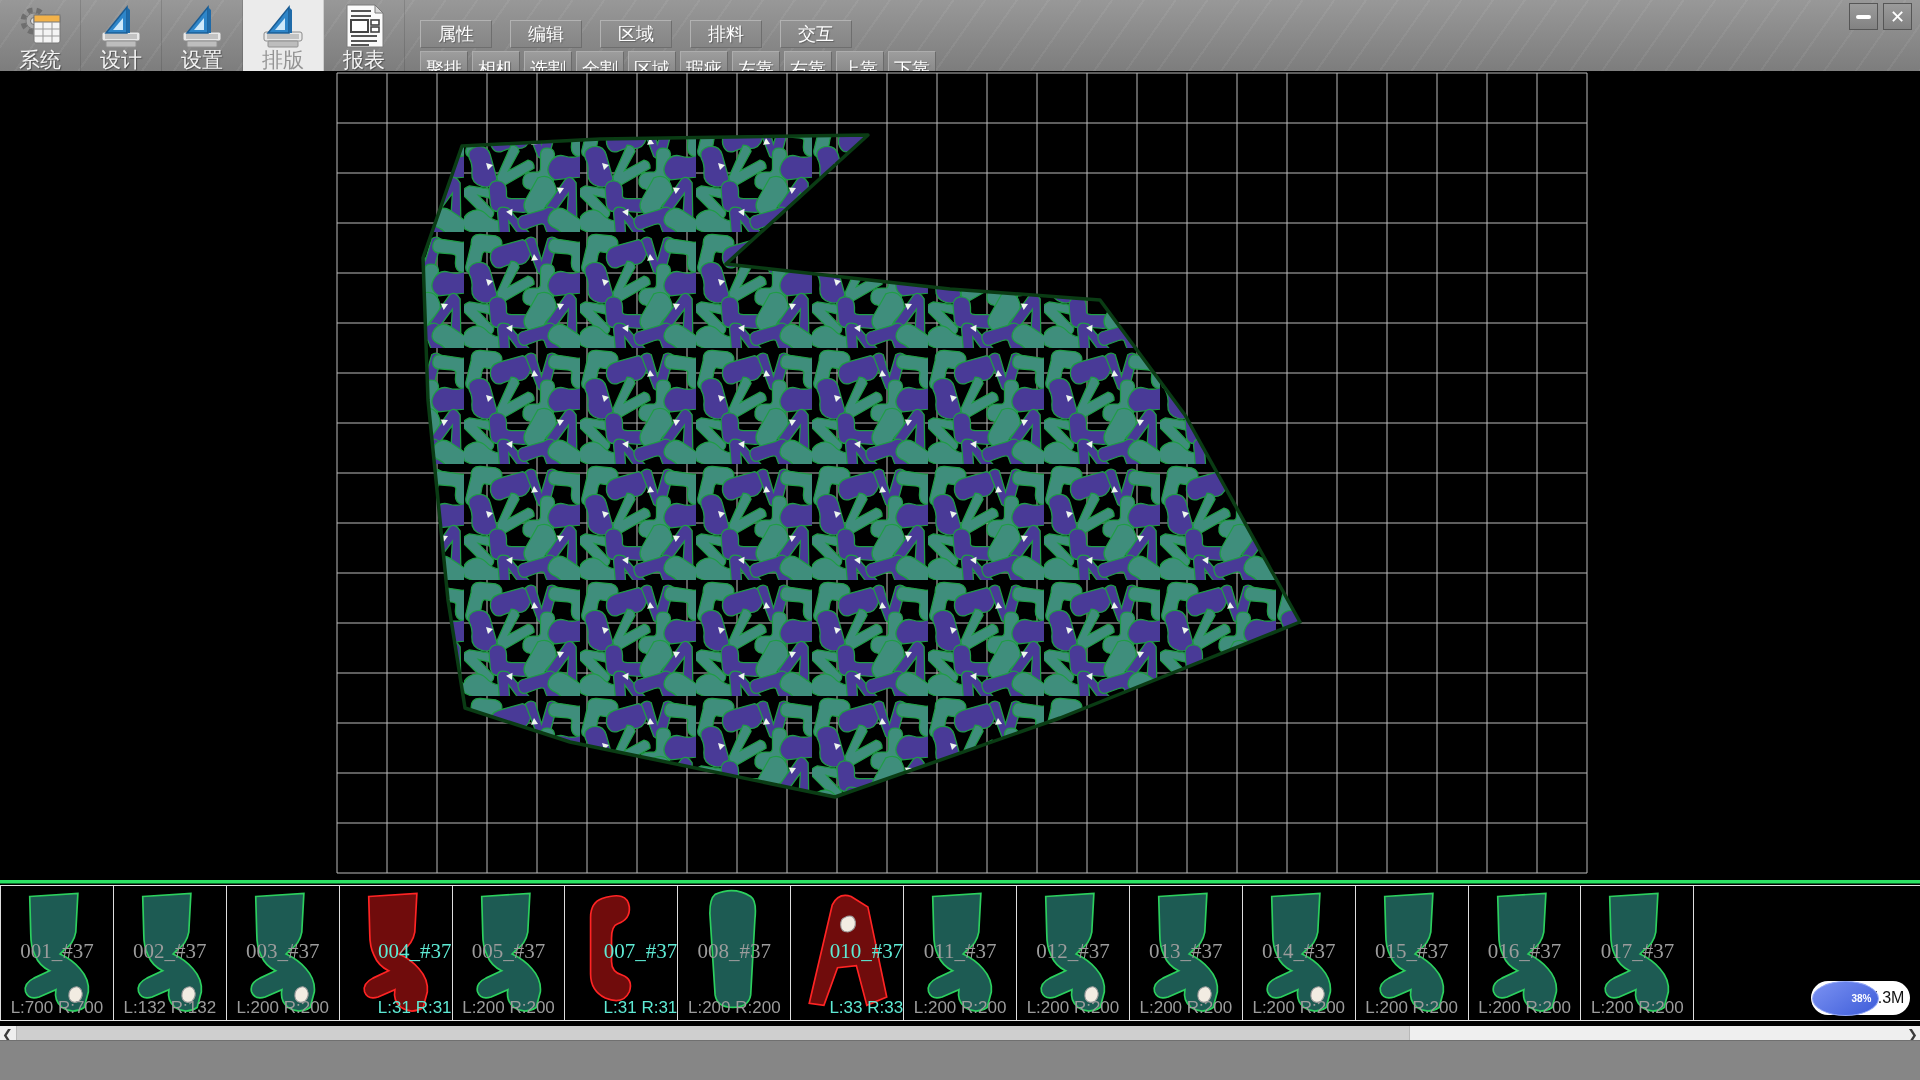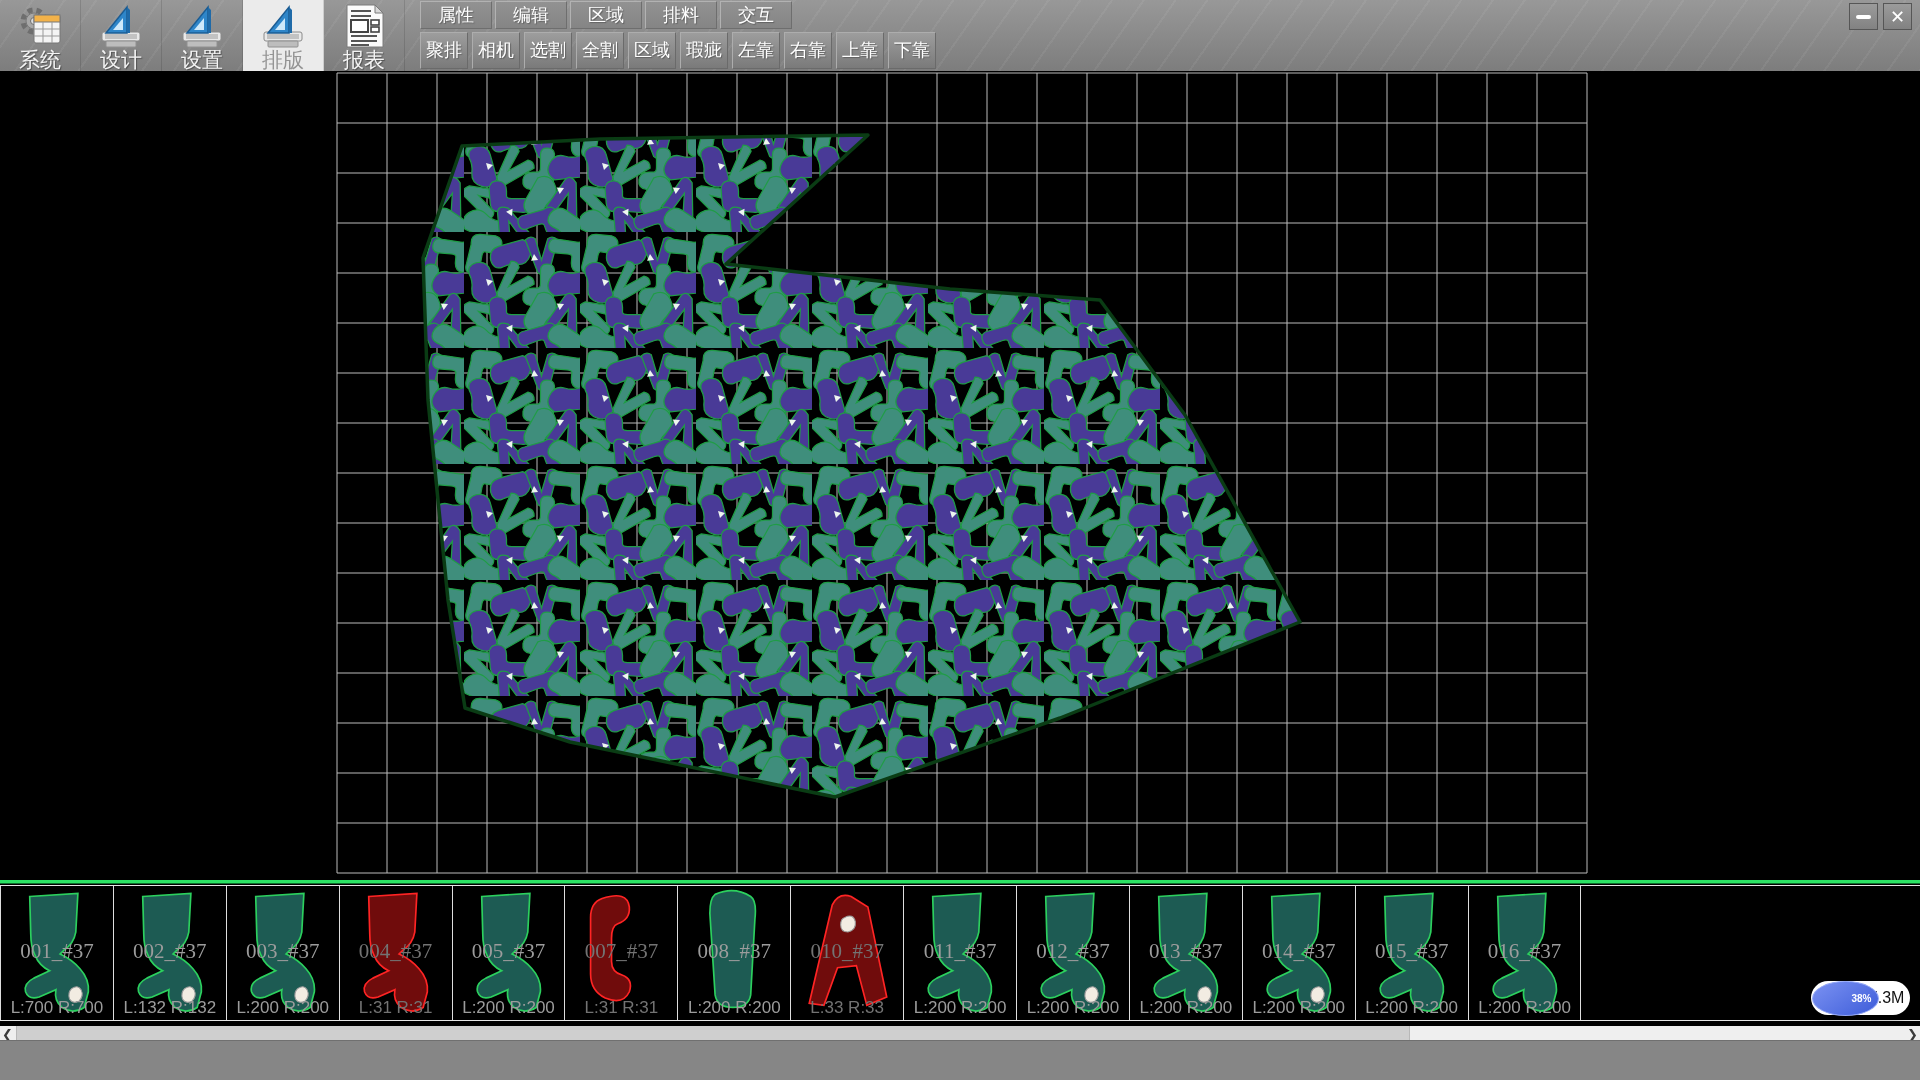--- a/index.html
+++ b/index.html
@@ -13,21 +13,21 @@
           background:repeating-linear-gradient(125deg,rgba(255,255,255,.055) 0 2px,transparent 2px 26px);}
   .launcher{position:absolute;left:0;top:0;display:flex;height:56px;z-index:3;}
   .tab{width:80px;height:71px;display:flex;flex-direction:column;align-items:center;
        border-right:1px solid rgba(0,0,0,.12);cursor:default;}
   .tab .icon-wrap{height:47px;display:flex;align-items:flex-end;justify-content:center;padding-top:3px;}
   .tab .tlabel{font-size:21px;line-height:22px;color:#f4f4f4;text-shadow:1px 1px 1px rgba(60,60,60,.7);}
   .tab.active{background:#ebebeb;justify-content:space-between;}
   .tab.active .tlabel{color:#949494;text-shadow:none;}
 
   .menus{position:absolute;left:420px;top:0;z-index:3;}
-  .mrow1{display:flex;gap:3px;margin-top:1px;}
+  .mrow1{display:flex;gap:18px;margin-top:20px;}
   .mbtn1{width:70px;height:26px;line-height:26px;text-align:center;font-size:18px;color:#fff;
          background:linear-gradient(#929292,#858585);
          border:1px solid;border-color:#b2b2b2 #6e6e6e #6e6e6e #b2b2b2;text-shadow:1px 1px 1px rgba(70,70,70,.6);}
   .mrow2{display:flex;gap:4px;margin-top:3px;}
   .mbtn2{width:46px;height:35px;line-height:35px;text-align:center;font-size:18px;color:#fff;
          background:linear-gradient(#9d9d9d,#7a7a7a);
          border:1px solid;border-color:#adadad #6a6a6a #6a6a6a #adadad;text-shadow:1px 1px 1px rgba(70,70,70,.6);}
 
   .winctl{position:absolute;right:8px;top:3px;display:flex;gap:5px;z-index:4;}
   .wbtn{width:27px;height:25px;display:flex;align-items:center;justify-content:center;
@@ -44,21 +44,21 @@
   .strip-line{height:3px;background:#2ce264;border-bottom:1px solid #0e6e2d;}
   .cells{display:flex;height:134px;margin-top:1px;border-top:1px solid #e6e6e6;border-bottom:1px solid #e6e6e6;}
   .cell{position:relative;flex:0 0 111.9px;height:100%;background:#000;border-right:1px solid #dedede;overflow:hidden;}
   .cell:first-child{border-left:1px solid #dedede;}
   .cell svg{position:absolute;left:0;top:0;width:100%;height:100%;}
   .plabel{position:absolute;left:0;top:50%;transform:translateY(-58%);width:100%;text-align:center;
           font-family:"Liberation Serif","DejaVu Serif",serif;font-size:21px;letter-spacing:0px;z-index:2;}
   .lr{position:absolute;left:0;bottom:2px;width:100%;text-align:center;
       font-family:Liberation Sans, sans-serif;font-size:17px;z-index:2;}
   .c-gray{color:#9c9c9c;}
-  .c-green{color:#737373;}
+  .c-green{color:#5eead4;text-align:right;}
 
   
   .badge{position:absolute;left:1811px;top:981px;width:99px;height:34px;z-index:6;}
   .pill{position:absolute;inset:0;background:#fff;border-radius:17px;box-shadow:0 2px 7px rgba(0,0,0,.55);}
   .mem{position:absolute;left:40px;top:0;height:34px;line-height:34px;font-size:16px;color:#111;}
   .pct{position:absolute;left:1px;top:0px;width:33px;height:33px;border-radius:50%;
        background:radial-gradient(circle at 35% 30%,#7b92f2,#4citiz 60%,#3d5cd9);
        background:linear-gradient(145deg,#7b92f2,#3d5cd9);
        border:1px solid #93a7f6;display:flex;align-items:center;justify-content:center;
        color:#fff;font-size:10px;font-weight:bold;padding-left:32px;}
@@ -362,20 +362,27 @@
           <div class="plabel c-gray">015_#37</div>
           <div class="lr c-gray">L:200 R:200</div>
         </div>
         <div class="cell">
           <svg viewBox="0 0 100 128" preserveAspectRatio="xMidYMid meet">
      <path d="M24,10 L70,7 L68,44 Q66,55 57,61 L53,65 Q64,70 72,79 Q81,89 80,101 L76,116 Q65,123 55,116 Q47,110 49,99 L33,106 Q23,109 20,101 Q18,93 28,88 L43,81 Q33,76 29,66 Q25,58 25,46 Z" fill="#1d5b53" stroke="#2cd05e" stroke-width="1.6"></path>
           </svg>
           <div class="plabel c-gray">016_#37</div>
           <div class="lr c-gray">L:200 R:200</div>
         </div>
+        <div class="cell">
+          <svg viewBox="0 0 100 128" preserveAspectRatio="xMidYMid meet">
+     <path d="M24,10 L70,7 L68,44 Q66,55 57,61 L53,65 Q64,70 72,79 Q81,89 80,101 L76,116 Q65,123 55,116 Q47,110 49,99 L33,106 Q23,109 20,101 Q18,93 28,88 L43,81 Q33,76 29,66 Q25,58 25,46 Z" fill="#1d5b53" stroke="#2cd05e" stroke-width="1.6"></path>
+          </svg>
+          <div class="plabel c-gray">017_#37</div>
+          <div class="lr c-gray">L:200 R:200</div>
+        </div>
       </div>
   </div>
 
   <div class="badge">
     <div class="pill"></div>
     <div class="mem">167.3M</div>
     <div class="pct">
       <span>38%</span>
     </div>
   </div>

